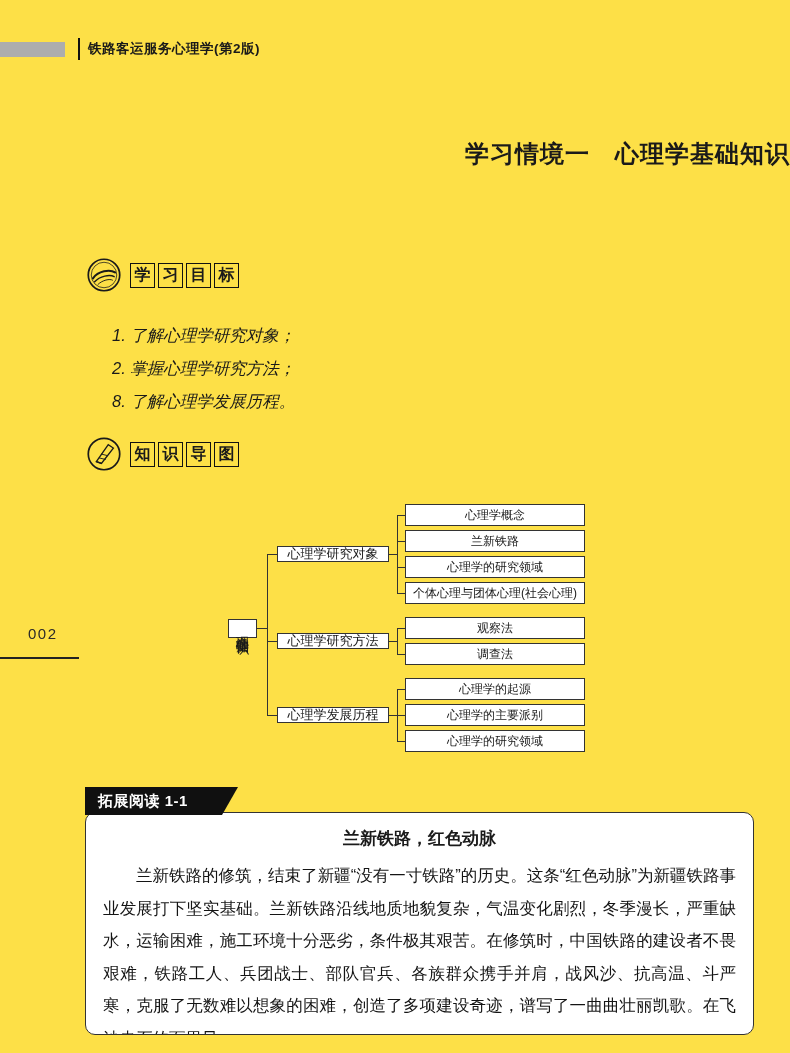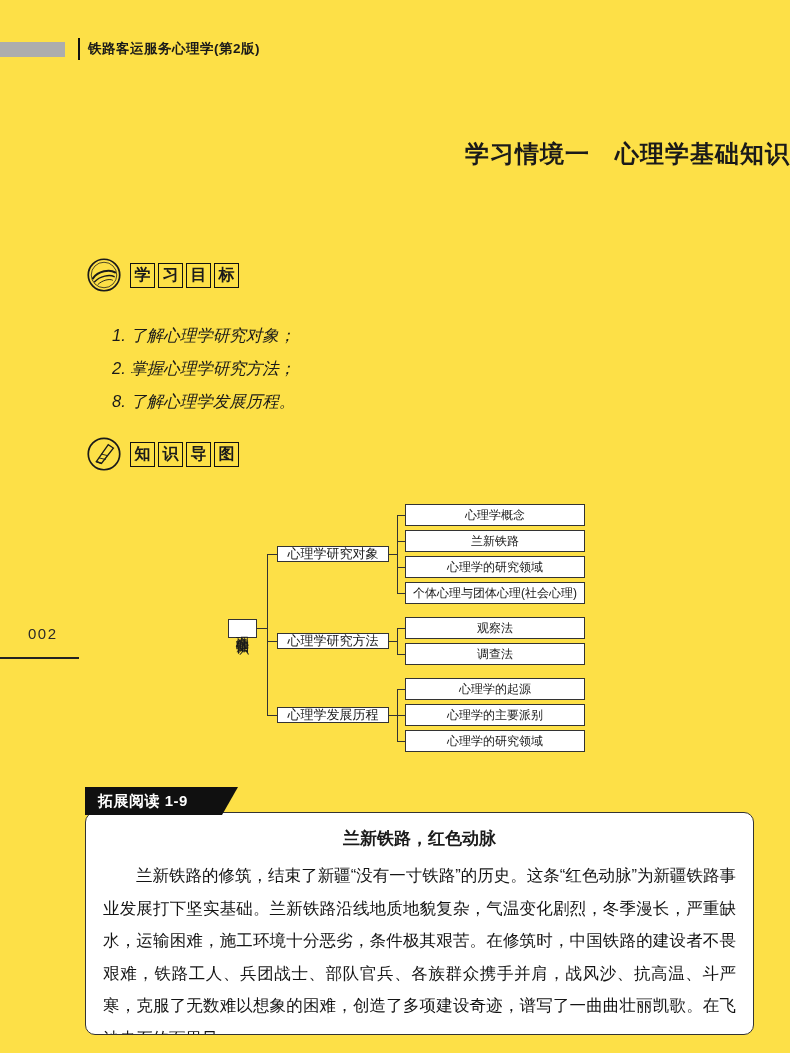--- a/index.html
+++ b/index.html
@@ -252,21 +252,21 @@
         </div>
       </div>
 
     </div>
   </div>
 
   <div class="page-num">002</div>
   <div class="page-num-line"></div>
 
   <div class="banner">
-    <span>拓展阅读 1-9</span>
+    <span>拓展阅读 1-1</span>
   </div>
 
   <div class="reading-box">
     <div class="reading-title">兰新铁路，红色动脉</div>
     <div class="reading-body">兰新铁路的修筑，结束了新疆“没有一寸铁路”的历史。这条“红色动脉”为新疆铁路事业发展打下坚实基础。兰新铁路沿线地质地貌复杂，气温变化剧烈，冬季漫长，严重缺水，运输困难，施工环境十分恶劣，条件极其艰苦。在修筑时，中国铁路的建设者不畏艰难，铁路工人、兵团战士、部队官兵、各族群众携手并肩，战风沙、抗高温、斗严寒，克服了无数难以想象的困难，创造了多项建设奇迹，谱写了一曲曲壮丽凯歌。在飞沙走石的百里风</div>
   </div>
 
 </div>
 
 </body></html>

